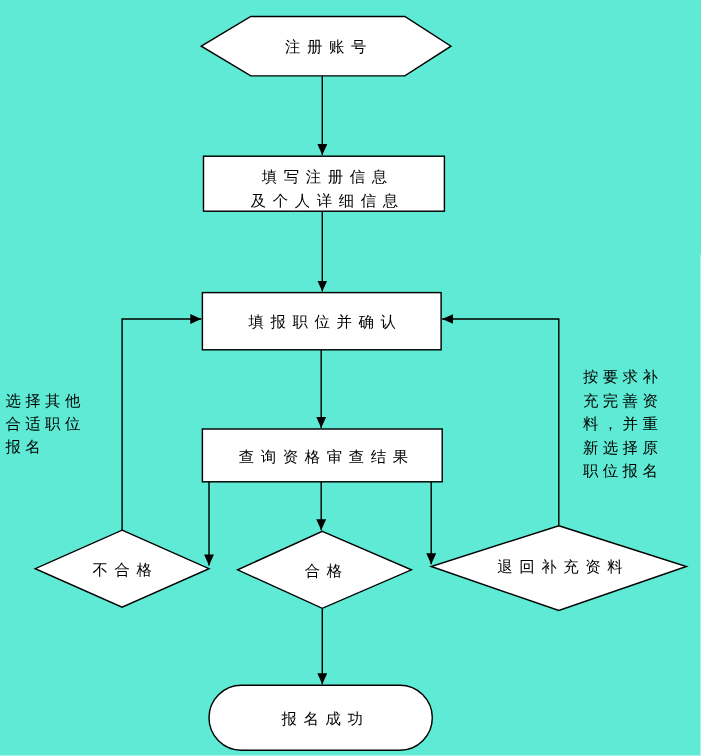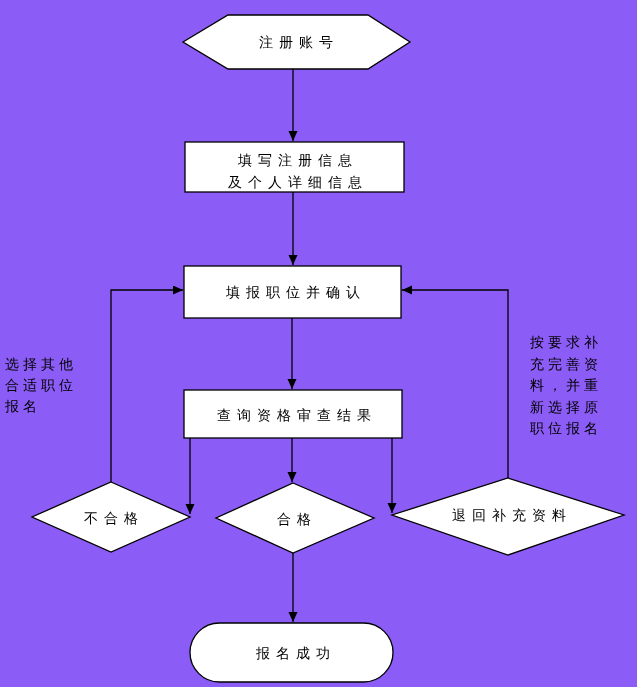--- a/index.html
+++ b/index.html
@@ -4,21 +4,21 @@
 <style>
   html, body {
     margin: 0;
     padding: 0;
     background: #ffffff;
   }
   .page {
     position: relative;
     width: 637px;
     height: 687px;
-    background: #8b5cf6;
+    background: #5eead4;
     overflow: hidden;
   }
   svg { display: block; }
   .shape {
     fill: #ffffff;
     stroke: #000000;
     stroke-width: 1.3;
   }
   .connector {
     fill: none;

